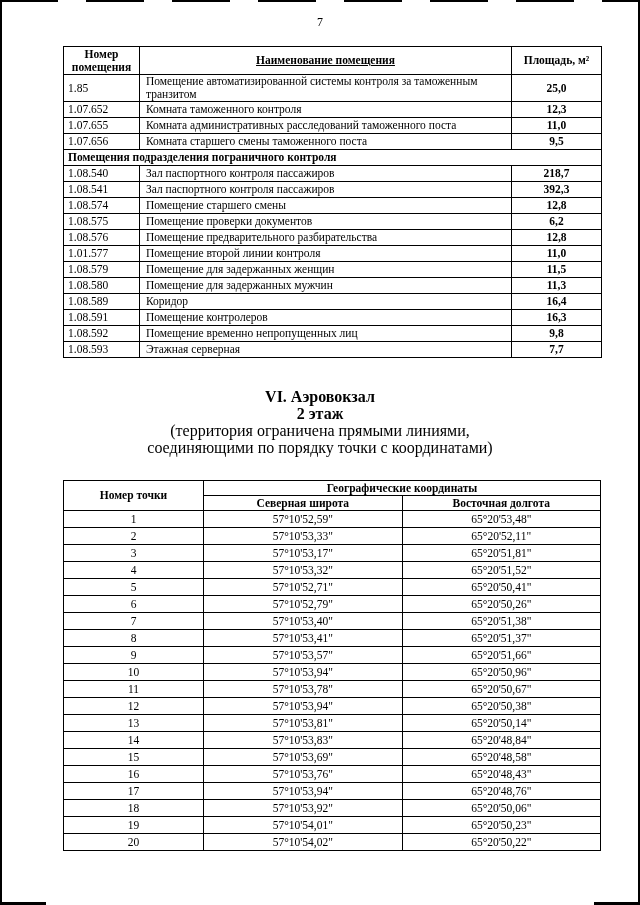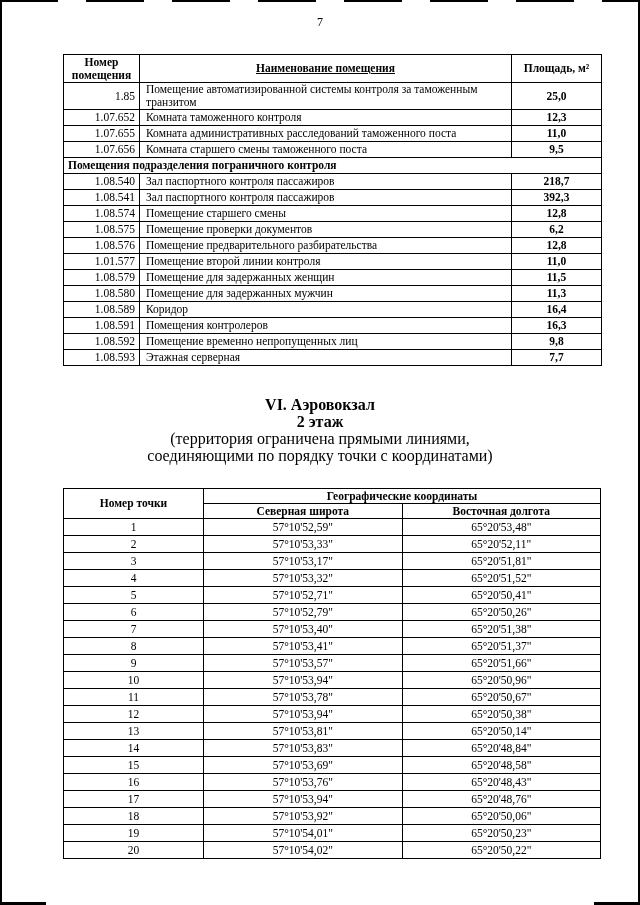--- a/index.html
+++ b/index.html
@@ -19,27 +19,27 @@
                 background:repeating-linear-gradient(90deg,#000 0 58px,transparent 58px 86px); }
   .edge-bl { bottom:0; left:0; width:46px; height:3px; }
   .edge-br { bottom:0; right:0; width:46px; height:3px; }
 
   .page-number { text-align:center; padding-top:15px; font-size:12px; }
 
   table { border-collapse:collapse; table-layout:fixed; font-size:11.5px; margin-left:63px; width:538px; }
   th, td { border:1px solid #000; padding:0 4px; line-height:13px; vertical-align:middle; }
   th { font-weight:bold; text-align:center; }
 
-  .rooms-table { margin-top:24px;border-radius:8px; }
+  .rooms-table { margin-top:16px;border-radius:8px; }
   .rooms-table th { height:28px; }
   .rooms-table td { height:16px; }
   .rooms-table .w-num  { width:76px; }
   .rooms-table .w-name { width:372px;text-decoration:underline; }
   .rooms-table .w-area { width:90px; }
-  .c-num  { text-align:right; }
+  .c-num  { text-align:left; }
   .c-name { text-align:left; padding-left:6px; }
   .c-area { text-align:center;font-weight:bold; }
   .section-row td { text-align:left; font-weight:bold; }
 
   .section-heading { margin-top:30px; text-align:center; font-size:16px; line-height:17px; }
   .h-bold { font-weight:bold; }
 
   .coords-table { margin-top:24px;padding-left:16px; }
   .coords-table th { height:15px; }
   .coords-table td { height:17px; text-align:center; }
@@ -132,21 +132,21 @@
         <td class="c-name">Помещение для задержанных мужчин</td>
         <td class="c-area">11,3</td>
       </tr>
       <tr>
         <td class="c-num">1.08.589</td>
         <td class="c-name">Коридор</td>
         <td class="c-area">16,4</td>
       </tr>
       <tr>
         <td class="c-num">1.08.591</td>
-        <td class="c-name">Помещения контролеров</td>
+        <td class="c-name">Помещение контролеров</td>
         <td class="c-area">16,3</td>
       </tr>
       <tr>
         <td class="c-num">1.08.592</td>
         <td class="c-name">Помещение временно непропущенных лиц</td>
         <td class="c-area">9,8</td>
       </tr>
       <tr>
         <td class="c-num">1.08.593</td>
         <td class="c-name">Этажная серверная</td>

